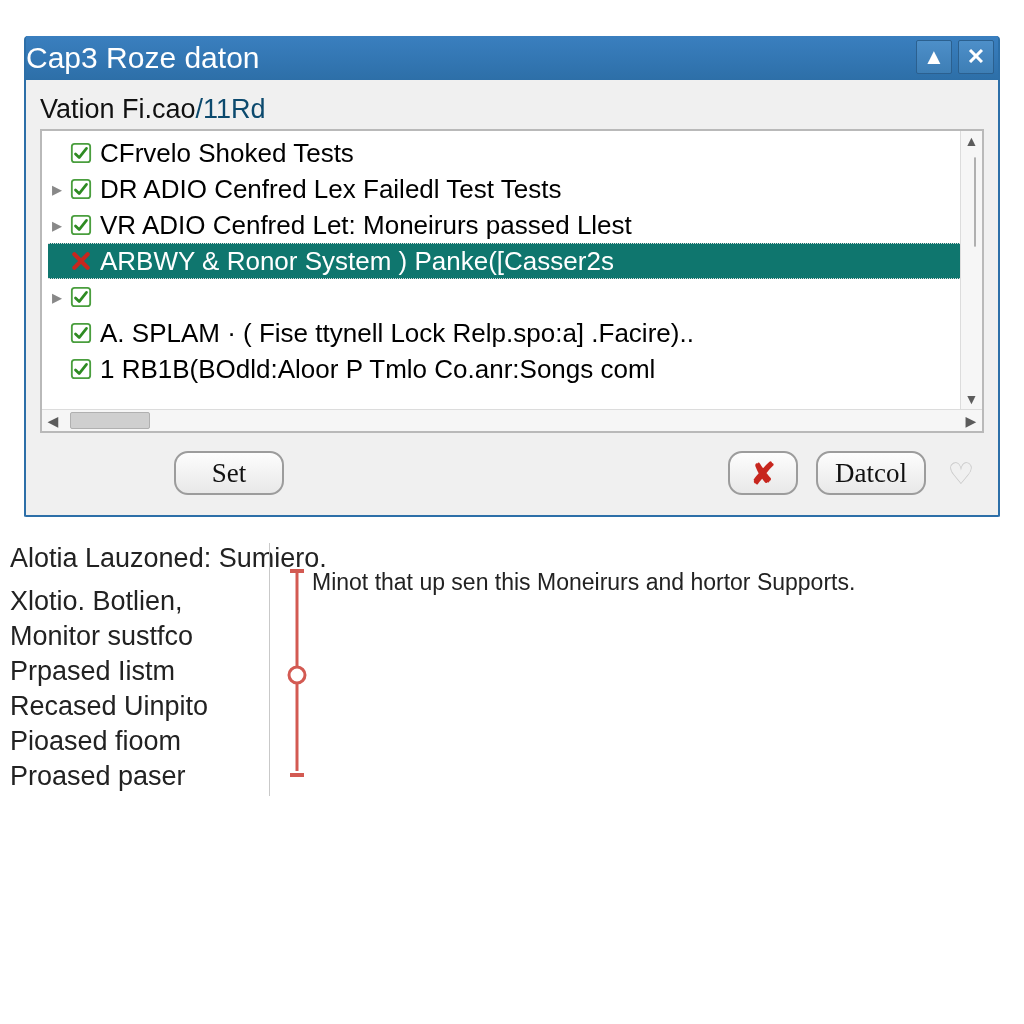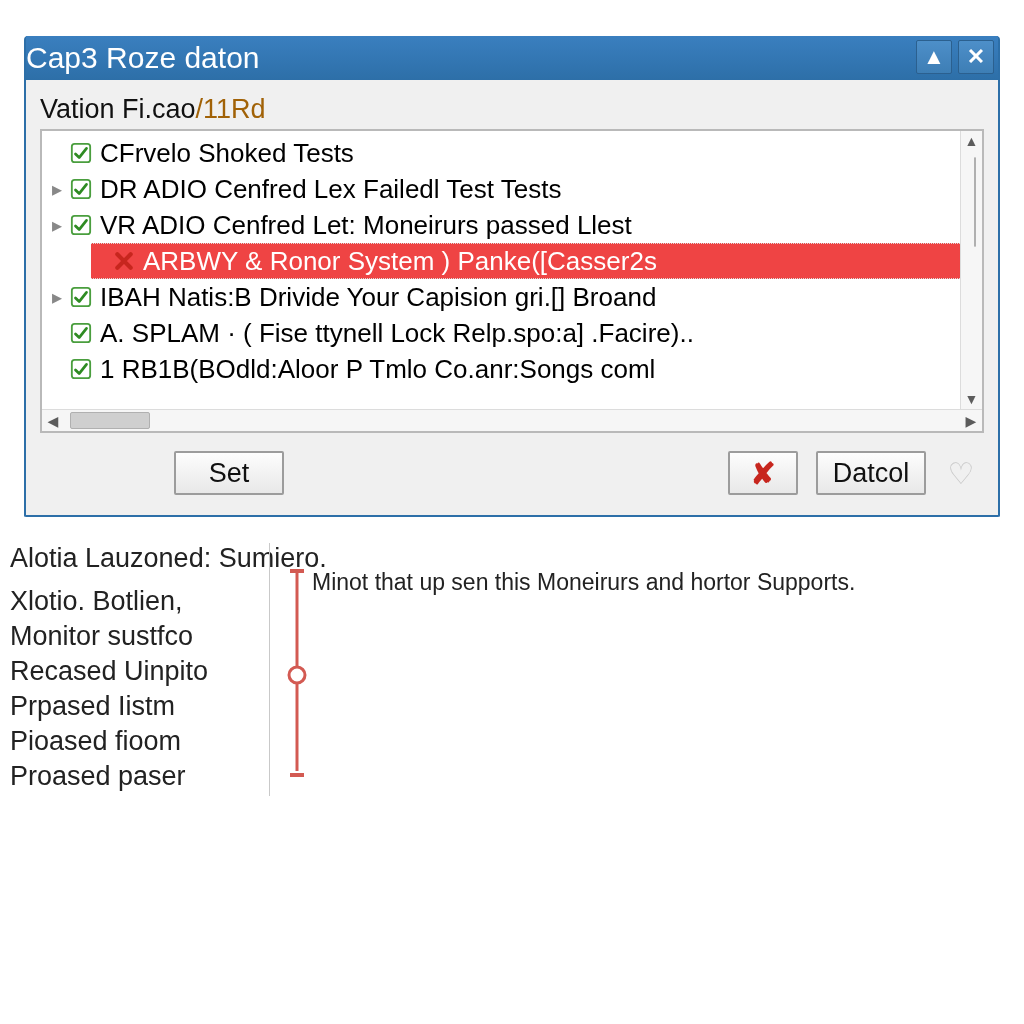--- a/index.html
+++ b/index.html
@@ -43,21 +43,21 @@
     cursor: pointer;
   }
   .client-area {
     padding: 10px 14px 14px 14px;
   }
   .pane-label {
     font-size: 27px;
     color: #111;
     margin: 4px 0 4px 0;
   }
-  .pane-label .accent { color: #a16207; }
+  .pane-label .accent { color: #0c4a6e; }
   .list-wrap {
     background: #fff;
     border: 2px solid #b9b9b9;
     height: 304px;
     display: flex; flex-direction: column;
     position: relative;
   }
   .list-body {
     flex: 1; overflow: hidden;
     display: flex;
@@ -67,24 +67,24 @@
   }
   .row {
     display: flex; align-items: center;
     gap: 6px;
     padding: 2px 4px 2px 2px;
     height: 36px;
     font-size: 26px;
     white-space: nowrap;
   }
   .row.selected {
-    background: #ef4444;
+    background: #0f766e;
     color: #fff;
     border: 1px dotted #dcdcdc;
-    border-left: none; border-right: none; margin-left: 43px;
+    border-left: none; border-right: none;
   }
   .expander {
     width: 14px; text-align: center; color: #888; font-size: 20px;
   }
   .status-icon {
     width: 22px; height: 22px;
     display: inline-flex; align-items: center; justify-content: center;
     margin-right: 2px;
   }
   .check-svg { width: 22px; height: 22px; }
@@ -120,24 +120,24 @@
   .button-row {
     display:flex; align-items:center; gap: 18px;
     margin-top: 18px; padding: 0 6px 6px 6px;
     justify-content: flex-start;
   }
   .spacer-left{ width: 110px; }
   .btn {
     min-width: 110px; height: 44px;
     background: linear-gradient(#fdfdfd,#e8e8e8);
     border: 2px solid #9c9c9c;
-    border-radius: 2px;
+    border-radius: 14px;
     display:flex; align-items:center; justify-content:center;
     font-size: 27px; color:#111;
-    cursor:pointer; padding: 0 14px;
+    cursor:pointer; padding: 0 14px; font-family: Liberation Serif, serif;
   }
   .btn.primary { border-color:#4a8cc4; box-shadow: inset 0 0 0 1px #9cc5e8; }
   .btn.icon-only { min-width: 70px; font-size: 26px; }
   .btn .red-x { color:#c7261e; font-weight:bold; font-size:30px; }
   .heart {
     width: 34px; height: 34px; display:flex; align-items:center; justify-content:center;
     font-size: 30px; color:#c8c8c8; cursor:pointer;
   }
   .mid-flex { flex:1; }
 
@@ -248,21 +248,20 @@
               <span>ARBWY &amp; Ronor System ) Panke([Casser2s</span>
             </div>
             <div class="row">
               <span class="expander">▸</span>
               <span class="status-icon">
                 <svg class="check-svg" viewBox="0 0 24 24">
                   <rect x="2" y="2" width="20" height="20" rx="3" fill="#fff" stroke="#4a9e3e" stroke-width="2"></rect>
                   <path d="M6 13 L10 17 L18 7" fill="none" stroke="#2e8b22" stroke-width="3" stroke-linecap="round" stroke-linejoin="round"></path>
                 </svg>
               </span>
-              <span>IBAH Natis:B Drivide Your Capision gri.[] Broand</span>
             </div>
             <div class="row">
               <span class="expander"></span>
               <span class="status-icon">
                 <svg class="check-svg" viewBox="0 0 24 24">
                   <rect x="2" y="2" width="20" height="20" rx="3" fill="#fff" stroke="#4a9e3e" stroke-width="2"></rect>
                   <path d="M6 13 L10 17 L18 7" fill="none" stroke="#2e8b22" stroke-width="3" stroke-linecap="round" stroke-linejoin="round"></path>
                 </svg>
               </span>
               <span>A. SPLAM · ( Fise ttynell Lock Relp.spo:a] .Facire)..</span>
@@ -313,22 +312,22 @@
     </div>
   </div>
 </div>
 
 <div class="lower">
   <div class="lower-left">
     <div class="headline">Alotia Lauzoned: Sumiero.</div>
     <div id="lower-lines">
         <div class="line">Xlotio. Botlien,</div>
         <div class="line">Monitor sustfco</div>
+        <div class="line">Prpased Iistm</div>
         <div class="line">Recased Uinpito</div>
-        <div class="line">Prpased Iistm</div>
         <div class="line">Pioased fioom</div>
         <div class="line">Proased paser</div>
       </div>
   </div>
   <div class="lower-sep"></div>
   <div class="lower-right">
     <div class="timeline">
       <svg width="20" height="210">
         <line x1="10" y1="0" x2="10" y2="8" stroke="#d35a52" stroke-width="3"></line>
         <line x1="3" y1="0" x2="17" y2="0" stroke="#d35a52" stroke-width="4"></line>

